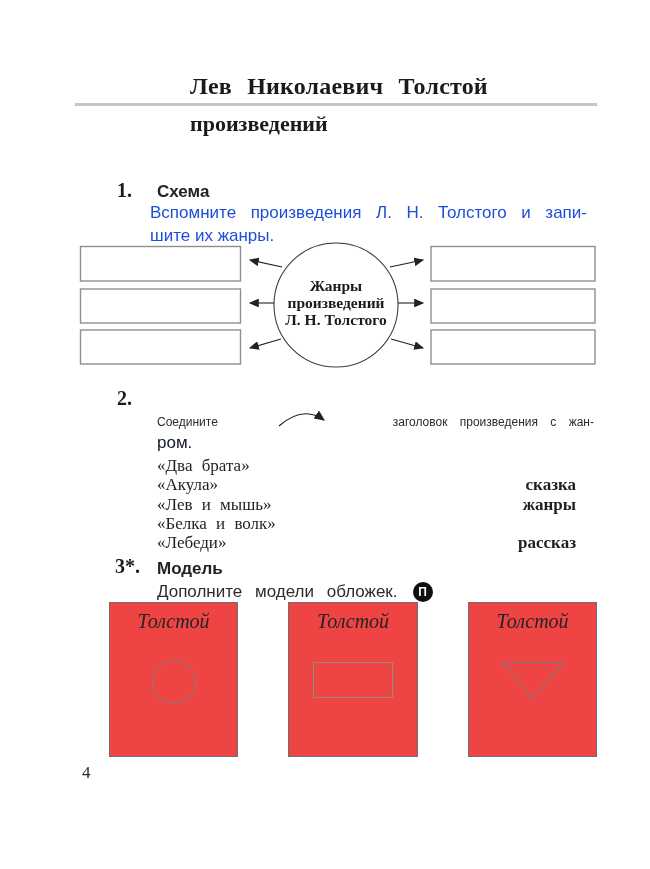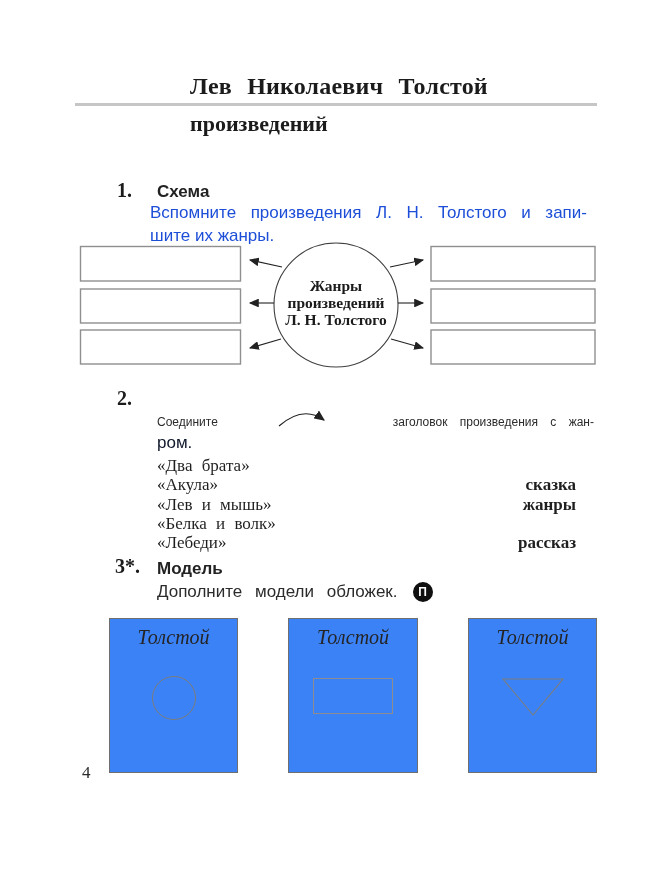--- a/index.html
+++ b/index.html
@@ -36,21 +36,21 @@
   .match-row .title { word-spacing:5px; }
   .match-row .genre { font-weight:bold; }
 
   .model-line { position:absolute; left:157px; top:582px; display:flex; align-items:center;
                 font-family:"Liberation Sans", sans-serif; font-size:17px; color:#2b2b2b; }
   .model-line .wide { word-spacing:8px; }
   .badge-p { width:20px; height:20px; margin-left:15px; background:#101010; border-radius:50%;
              color:#ffffff; font-family:"Liberation Sans", sans-serif; font-weight:bold;
              font-size:12px; line-height:20px; text-align:center; }
 
-  .cover { position:absolute; top:618px; height:155px; border:1px solid #6f6f6f; background:#3b82f6; }
+  .cover { position:absolute; top:602px; height:155px; border:1px solid #6f6f6f; background:#ef4444; }
   .cover-1 { left:109px; width:129px; }
   .cover-2 { left:288px; width:130px; }
   .cover-3 { left:468px; width:129px; }
   .cover-author { position:absolute; top:7px; left:0; width:100%; text-align:center;
                   font-family:"Liberation Serif", serif; font-style:italic; font-size:20px; color:#242424; }
   .shape-circle { position:absolute; top:57px; left:50%; margin-left:-22px; width:44px; height:44px;
                   border:1px solid #7d7d7d; border-radius:50%; }
   .shape-rect { position:absolute; top:59px; left:50%; margin-left:-40px; width:80px; height:36px;
                 border:1px solid #8d8d8d; }
   .shape-tri { position:absolute; top:59px; left:50%; margin-left:-31px; }

